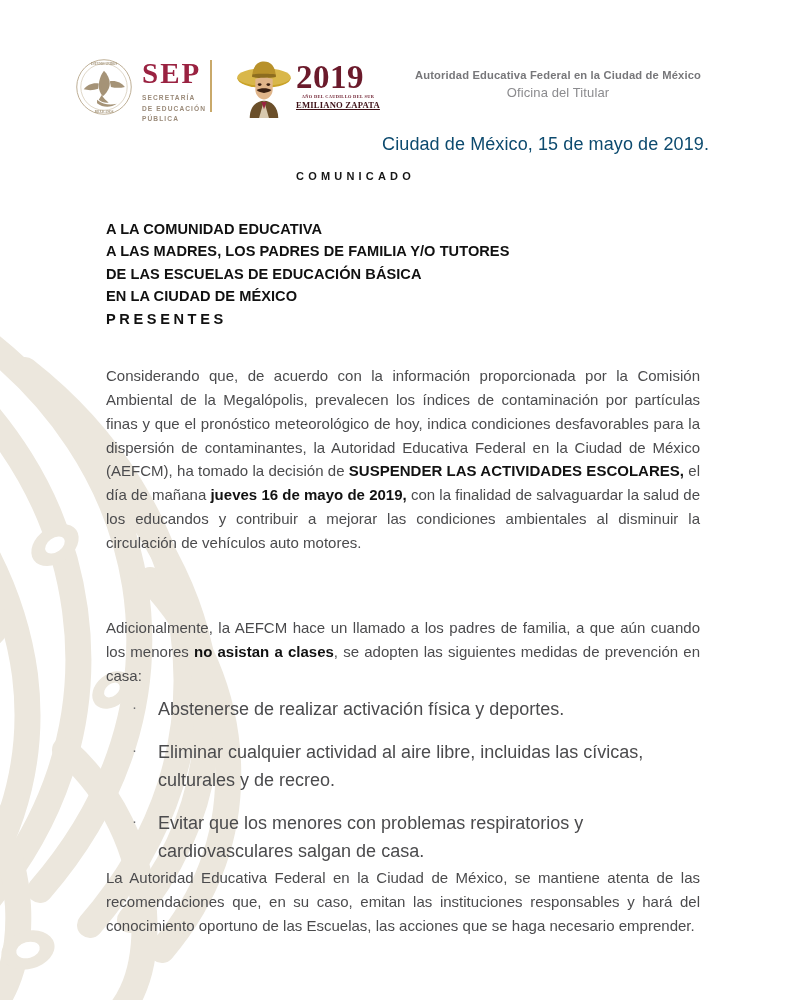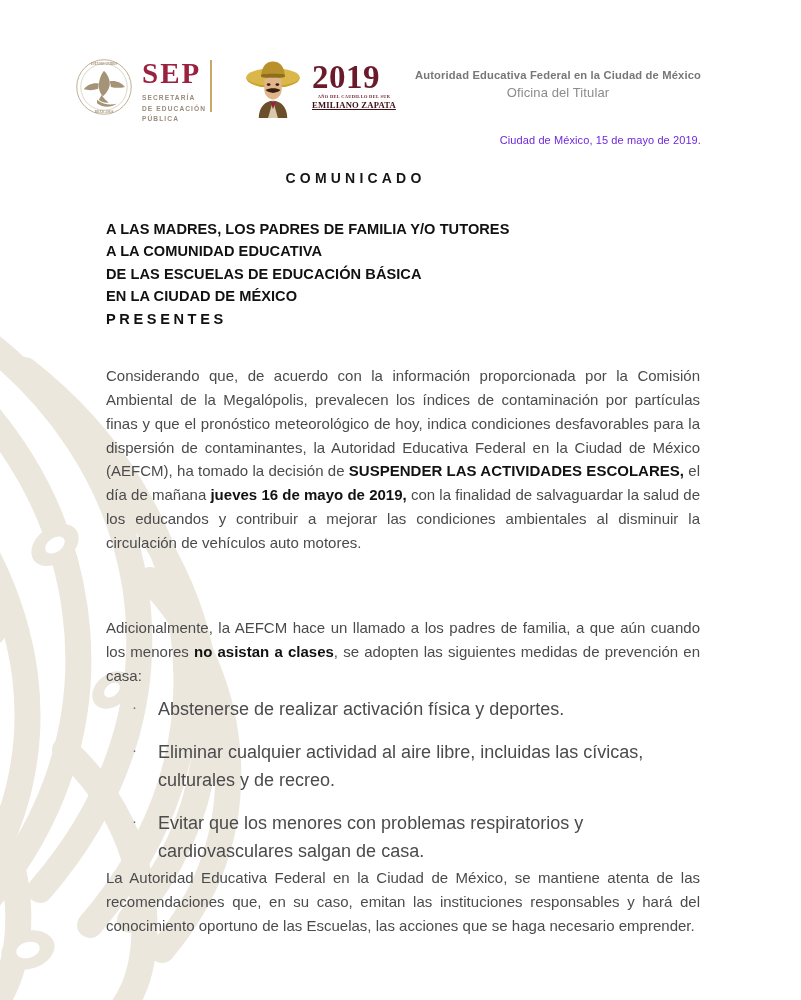--- a/index.html
+++ b/index.html
@@ -84,25 +84,25 @@
     left: 210px;
     top: 60px;
     width: 1.5px;
     height: 52px;
     background: #c9a96a;
   }
 
   
   .logo-2019 {
     position: absolute;
-    left: 242px;
+    left: 233px;
     top: 56px;
     display: flex;
     align-items: flex-start;
-    gap: 8px;
+    gap: 1px;
   }
   .zapata-portrait {
     width: 62px;
     height: 62px;
     flex: none;
   }
   .zapata-portrait svg { display: block; width: 100%; height: 100%; }
   .year-block { padding-top: 6px; }
   .year-num {
     font-family: "Liberation Serif", serif;
@@ -161,37 +161,37 @@
   
   .content {
     position: absolute;
     left: 0; top: 0;
     width: 801px;
     z-index: 2;
   }
 
   .dateline {
     position: absolute;
-    right: 100px;
+    right: 92px;
     top: 134px;
-    font-size: 11px;
-    color: #6d28d9;
+    font-size: 18px;
+    color: #0c4a6e;
     letter-spacing: 0.1px;
     white-space: nowrap;
   }
 
   .doc-title {
     position: absolute;
     left: 0;
     top: 170px;
     width: 801px;
     text-align: center;
     padding-right: 90px;
     box-sizing: border-box;
-    font-size: 14px;
+    font-size: 11px;
     font-weight: 700;
     letter-spacing: 4.2px;
     color: #161616;
   }
 
   .addressee {
     position: absolute;
     left: 106px;
     top: 218px;
     font-size: 14.6px;
@@ -354,22 +354,22 @@
     </div>
   </div>
 
   <div class="content">
 
     <div class="dateline">Ciudad de México, 15 de mayo de 2019.</div>
 
     <div class="doc-title">COMUNICADO</div>
 
     <div class="addressee">
+      <div>A LA COMUNIDAD EDUCATIVA</div>
       <div>A LAS MADRES, LOS PADRES DE FAMILIA Y/O TUTORES</div>
-      <div>A LA COMUNIDAD EDUCATIVA</div>
       <div>DE LAS ESCUELAS DE EDUCACIÓN BÁSICA</div>
       <div>EN LA CIUDAD DE MÉXICO</div>
       <div class="spaced">PRESENTES</div>
     </div>
 
     <p class="body-block" id="para1"><span>Considerando que, de acuerdo con la información proporcionada por la Comisión Ambiental de la Megalópolis, prevalecen los índices de contaminación por partículas finas y que el pronóstico meteorológico de hoy, indica condiciones desfavorables para la dispersión de contaminantes, la Autoridad Educativa Federal en la Ciudad de México (AEFCM), ha tomado la decisión de </span><b>SUSPENDER LAS ACTIVIDADES ESCOLARES,</b><span> el día de mañana </span><b>jueves 16 de mayo de 2019,</b><span> con la finalidad de salvaguardar la salud de los educandos y contribuir a mejorar las condiciones ambientales al disminuir la circulación de vehículos auto motores.</span></p>
 
     <p class="body-block" id="para2"><span>Adicionalmente, la AEFCM hace un llamado a los padres de familia, a que aún cuando los menores </span><b>no asistan a clases</b><span>, se adopten las siguientes medidas de prevención en casa:</span></p>
 
     <div class="bullets">

